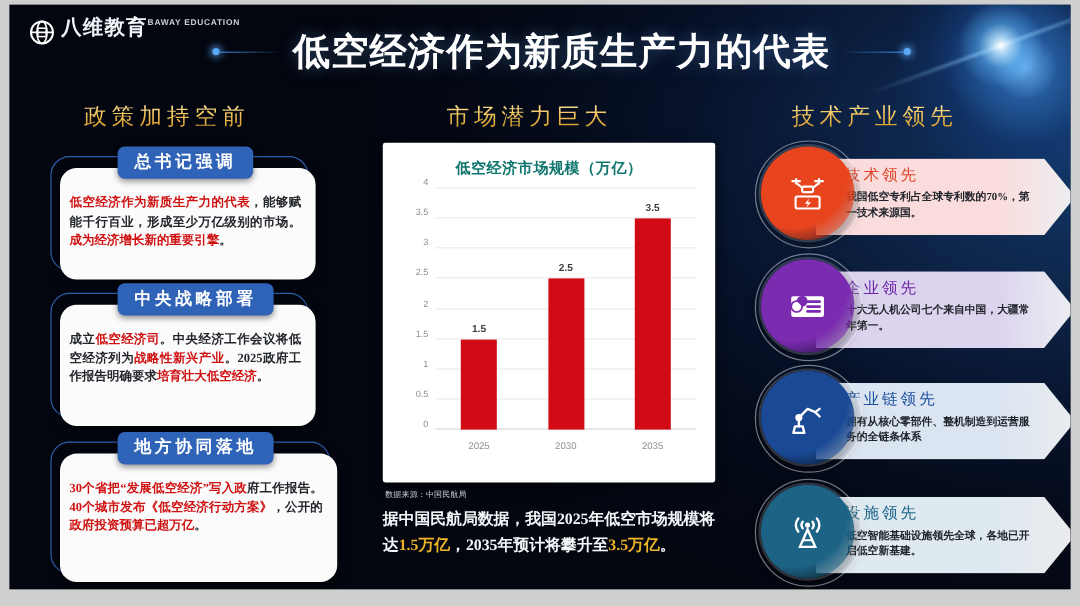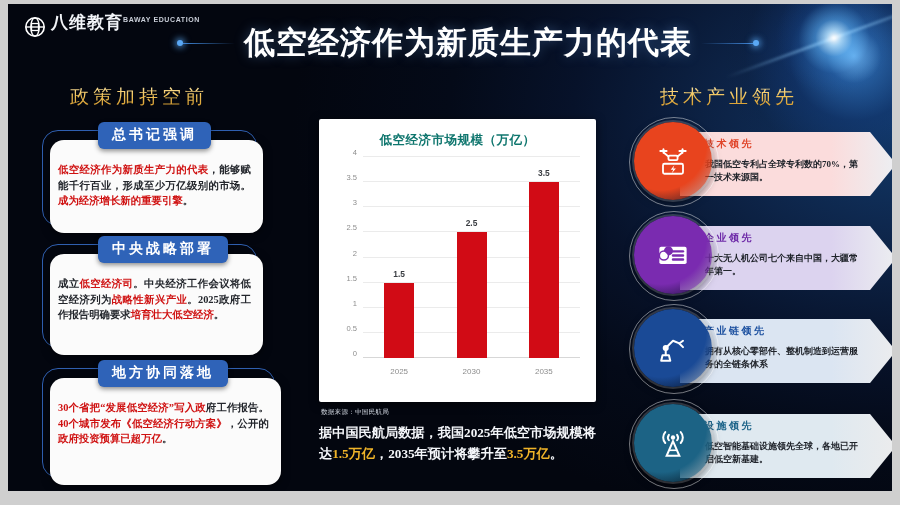--- a/index.html
+++ b/index.html
@@ -158,21 +158,21 @@
     display:flex;align-items:center;justify-content:center;
     z-index:3;
   }
   .rt .ring{
     position:absolute;left:-5px;top:-5px;width:88px;height:88px;border-radius:50%;
     border:1.4px solid rgba(255,255,255,.45);
   }
   .rt .rtitle{
     position:absolute;left:70px;top:15px;
     font-family:"Liberation Serif","DejaVu Serif",serif;
-    font-size:10px;font-weight:700;letter-spacing:2.5px;white-space:nowrap;
+    font-size:13px;font-weight:400;letter-spacing:2.5px;white-space:nowrap;
   }
   .rt .rtext{
     position:absolute;left:71px;top:36px;width:158px;
     font-family:"Liberation Serif","DejaVu Serif",serif;
     font-size:9px;line-height:13px;font-weight:700;color:#20242b;
   }
   svg{display:block;}
 </style>
 </head>
 <body>
@@ -201,20 +201,21 @@
 
     <div class="title-wrap">
       <span class="dot"></span>
       <span class="title-line" style="transform:scaleX(-1)"></span>
       <span class="main-title">低空经济作为新质生产力的代表</span>
       <span class="title-line"></span>
       <span class="dot"></span>
     </div>
 
     <div class="col-head" id="h1">政策加持空前</div>
+    <div class="col-head" id="h2">市场潜力巨大</div>
     <div class="col-head" id="h3">技术产业领先</div>
 
     <div class="card" id="card1">
       <div class="outline"></div>
       <div class="body"></div>
       <div class="tag">总书记强调</div>
       <div class="txt"><span class="hl">低空经济作为新质生产力的代表</span><span>，能够赋能千行百业，形成至少万亿级别的市场。</span><span class="hl">成为经济增长新的重要引擎</span><span>。</span></div>
     </div>
     <div class="card" id="card2">
       <div class="outline"></div>

